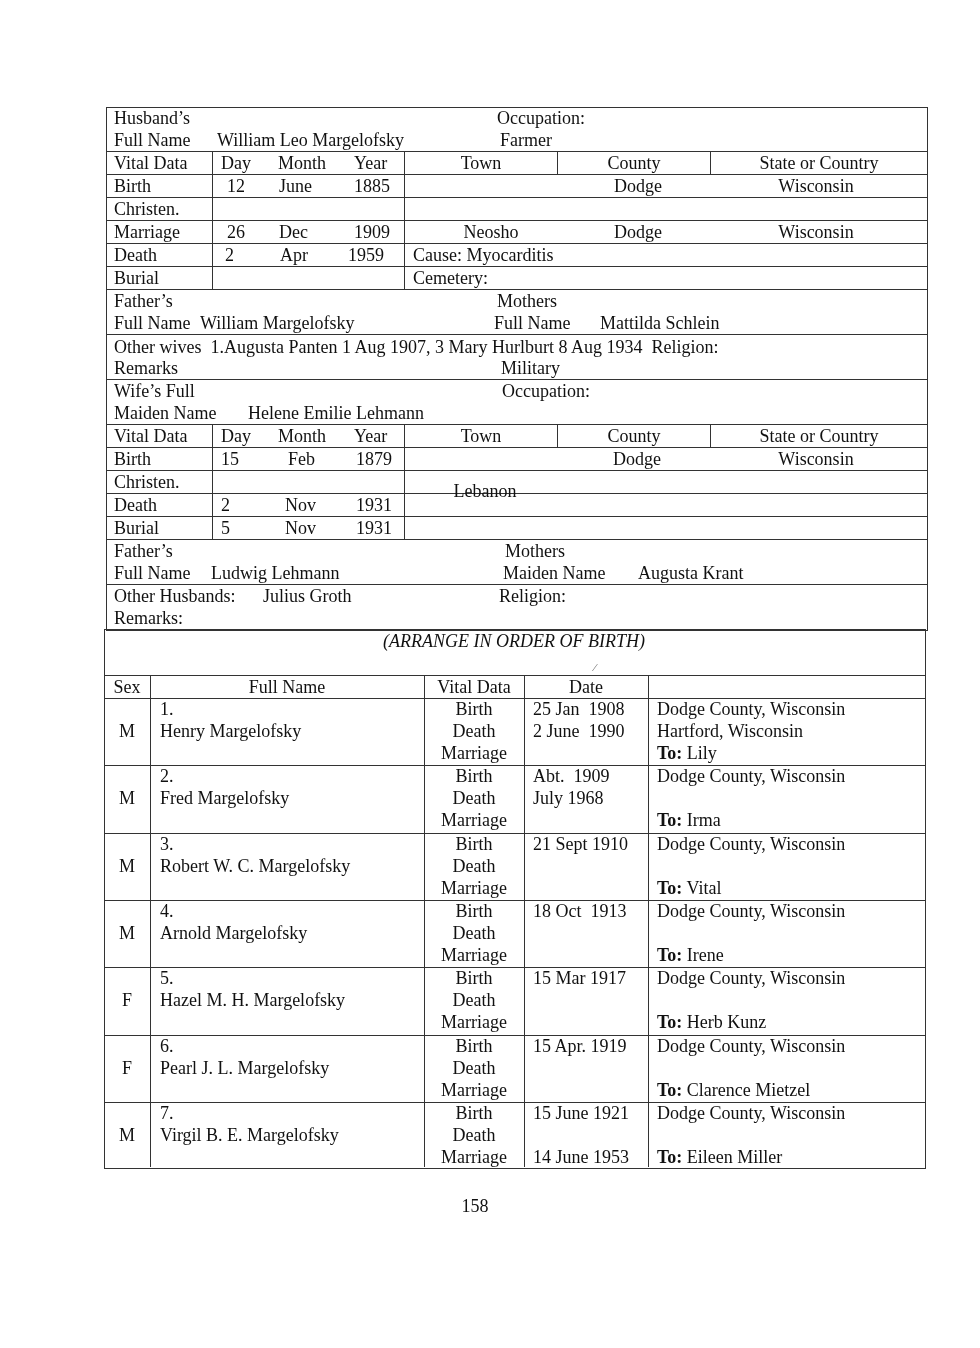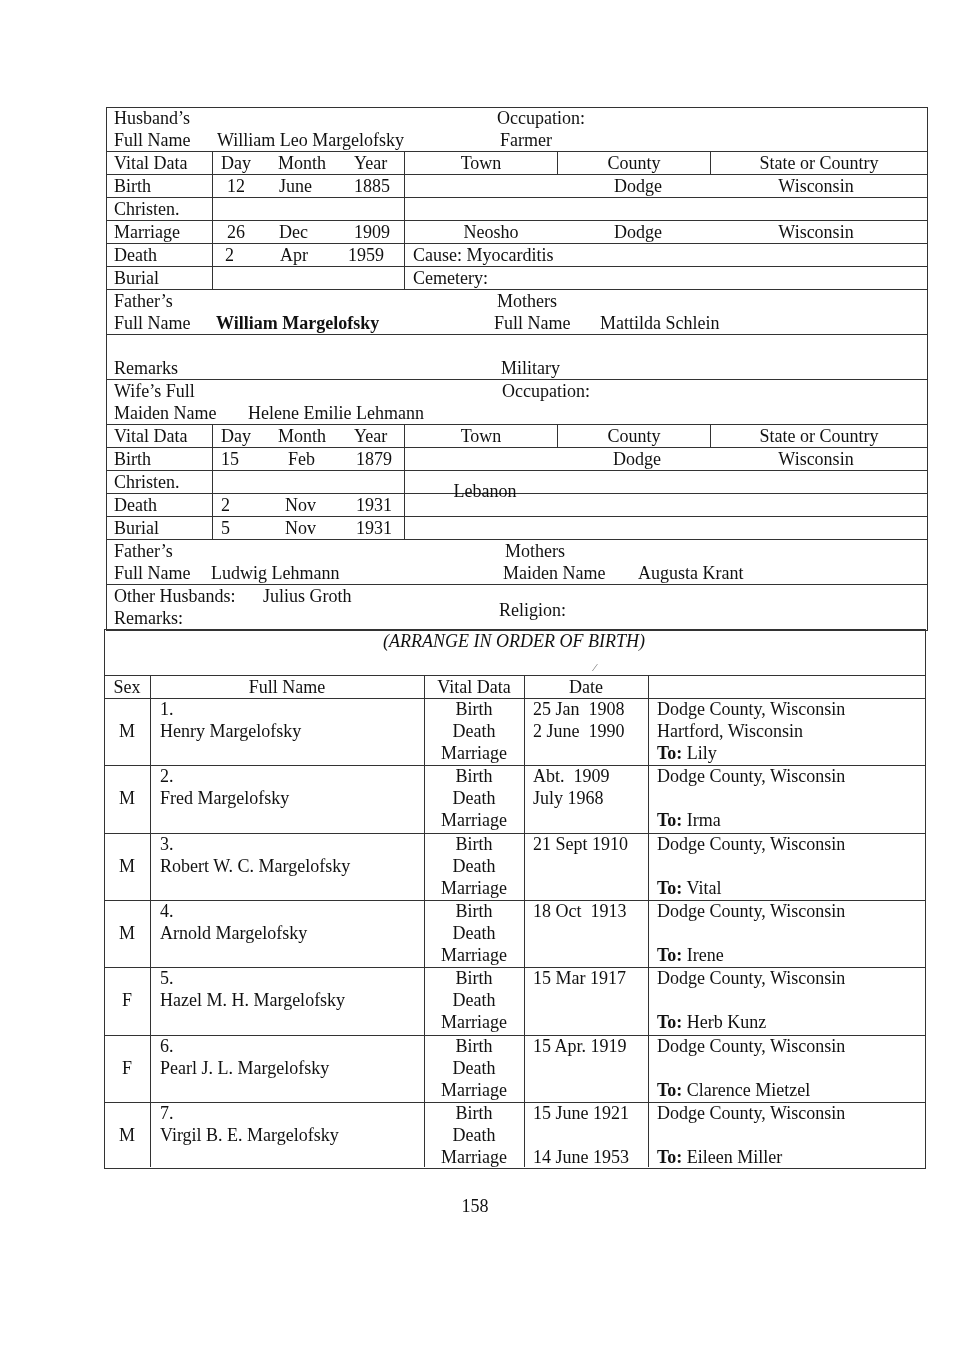--- a/index.html
+++ b/index.html
@@ -68,26 +68,27 @@
   <div class="t" style="left:225px;top:244px;">2</div>
   <div class="t" style="left:280px;top:244px;">Apr</div>
   <div class="t" style="left:348px;top:244px;">1959</div>
   <div class="t" style="left:413px;top:244px;">Cause: Myocarditis</div>
 
   <div class="t" style="left:114px;top:267px;">Burial</div>
   <div class="t" style="left:413px;top:267px;">Cemetery:</div>
 
   <div class="t" style="left:114px;top:290px;">Father’s</div>
   <div class="t" style="left:114px;top:312px;">Full Name</div>
-  <div class="t" style="left:216px;top:312px;font-weight:bold;">William Margelofsky</div>
+  <div class="t" style="left:200px;top:312px;">William Margelofsky</div>
   <div class="t" style="left:497px;top:290px;">Mothers</div>
   <div class="t" style="left:494px;top:312px;">Full Name</div>
   <div class="t" style="left:600px;top:312px;">Mattilda Schlein</div>
   <div class="hl" style="left:106px;top:334px;width:821px;"></div>
 
+  <div class="t" style="left:114px;top:336px;white-space:pre;">Other wives  1.Augusta Panten 1 Aug 1907, 3 Mary Hurlburt 8 Aug 1934  Religion:</div>
   <div class="t" style="left:114px;top:357px;">Remarks</div>
   <div class="t" style="left:501px;top:357px;">Military</div>
   <div class="hl" style="left:106px;top:379px;width:821px;"></div>
 
   <div class="t" style="left:114px;top:380px;">Wife’s Full</div>
   <div class="t" style="left:114px;top:402px;">Maiden Name</div>
   <div class="t" style="left:248px;top:402px;">Helene Emilie Lehmann</div>
   <div class="t" style="left:502px;top:380px;">Occupation:</div>
   <div class="hl" style="left:106px;top:424px;width:821px;"></div>
 
@@ -132,21 +133,21 @@
   <div class="t" style="left:114px;top:540px;">Father’s</div>
   <div class="t" style="left:114px;top:562px;">Full Name</div>
   <div class="t" style="left:211px;top:562px;">Ludwig Lehmann</div>
   <div class="t" style="left:505px;top:540px;">Mothers</div>
   <div class="t" style="left:503px;top:562px;">Maiden Name</div>
   <div class="t" style="left:638px;top:562px;">Augusta Krant</div>
   <div class="hl" style="left:106px;top:584px;width:821px;"></div>
 
   <div class="t" style="left:114px;top:585px;">Other Husbands:</div>
   <div class="t" style="left:263px;top:585px;">Julius Groth</div>
-  <div class="t" style="left:499px;top:585px;margin-top:14px;">Religion:</div>
+  <div class="t" style="left:499px;top:585px;">Religion:</div>
   <div class="t" style="left:114px;top:607px;">Remarks:</div>
 
   <div class="box" style="left:104px;top:629px;width:820px;height:538px;"></div>
   <div class="t c it" style="left:104px;top:630px;width:820px;">(ARRANGE IN ORDER OF BIRTH)</div>
   <div class="t" style="left:594px;top:656px;font-size:11px;color:#555;">⁄</div>
 
   <div class="hl" style="left:104px;top:675px;width:821px;"></div>
   <div class="hl" style="left:104px;top:698px;width:821px;"></div>
   <div class="t c" style="left:104px;top:676px;width:46px;">Sex</div>
   <div class="t c" style="left:150px;top:676px;width:274px;">Full Name</div>

